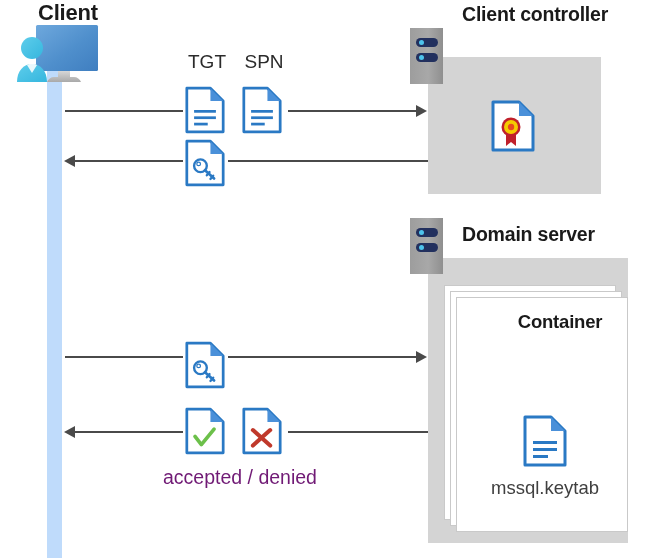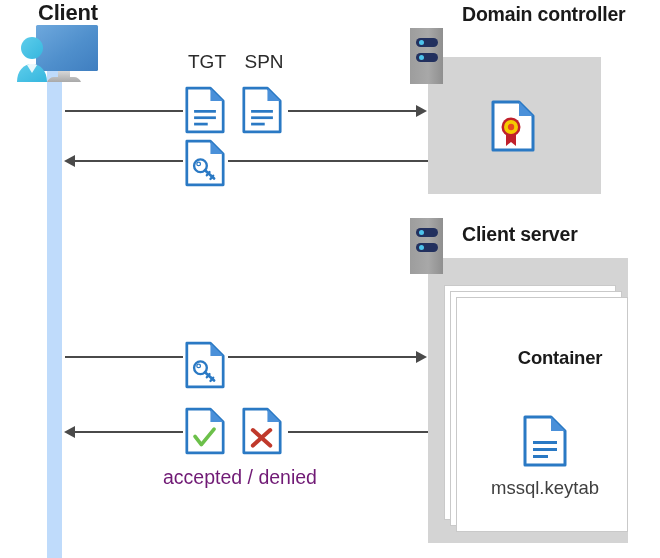--- a/index.html
+++ b/index.html
@@ -10,21 +10,21 @@
   .abs{position:absolute;}
 
   
   .lifeline{left:47px;top:66px;width:15px;height:492px;background:#bfdbfb;}
 
   
   .hdr{font-weight:bold;color:#1a1a1a;letter-spacing:-0.2px;}
   #client-title{left:38px;top:0px;width:140px;font-size:22px;line-height:26px;text-align:left;}
   #dc-title{left:462px;top:2px;width:190px;font-size:19.5px;line-height:25px;}
   #linux-title{left:462px;top:222px;width:190px;font-size:19.5px;line-height:25px;}
-  #container-title{left:470px;top:310px;width:180px;font-size:18.5px;line-height:24px;text-align:center;margin-top:36px;}
+  #container-title{left:470px;top:310px;width:180px;font-size:18.5px;line-height:24px;text-align:center;}
 
   
   .panel{background:#d4d4d4;}
   #dc-panel{left:428px;top:57px;width:173px;height:137px;}
   #linux-panel{left:428px;top:258px;width:200px;height:285px;}
 
   
   .card{background:#ffffff;border:1px solid #c9c9c9;}
   #card-3{left:444px;top:285px;width:170px;height:233px;}
   #card-2{left:450px;top:291px;width:170px;height:233px;}
@@ -90,21 +90,21 @@
 
       <circle cx="24" cy="24" r="11" fill="url(#pGrad)"></circle>
 
       <path d="M9 58 c0 -11 6.5 -18 15 -18 c8.5 0 15 7 15 18 z" fill="url(#pGrad)"></path>
 
       <path d="M19 41 l5 8 l5 -8 l-5 -2 z" fill="#ffffff" opacity="0.88"></path>
     </svg>
   </div>
 
   <div class="abs panel" id="dc-panel"></div>
-  <div class="abs hdr" id="dc-title">Domain controller</div>
+  <div class="abs hdr" id="dc-title">Client controller</div>
 
   <div class="abs rack" id="dc-rack">
     <div class="bar b1">
         <span class="dot"></span>
       </div>
     <div class="bar b2">
         <span class="dot"></span>
       </div>
   </div>
 
@@ -115,21 +115,21 @@
 
       <path d="M15 30 l0 16 l5 -4 l5 4 l0 -16 z" fill="#c0202b"></path>
 
       <circle cx="20" cy="27" r="9.5" fill="#c0202b"></circle>
       <circle cx="20" cy="27" r="7" fill="#f5cb00"></circle>
       <circle cx="20" cy="27" r="3.2" fill="#e84a1e"></circle>
     </svg>
   </div>
 
   <div class="abs panel" id="linux-panel"></div>
-  <div class="abs hdr" id="linux-title">Client server</div>
+  <div class="abs hdr" id="linux-title">Domain server</div>
 
   <div class="abs rack" id="linux-rack">
     <div class="bar b1">
         <span class="dot"></span>
       </div>
     <div class="bar b2">
         <span class="dot"></span>
       </div>
   </div>
 

